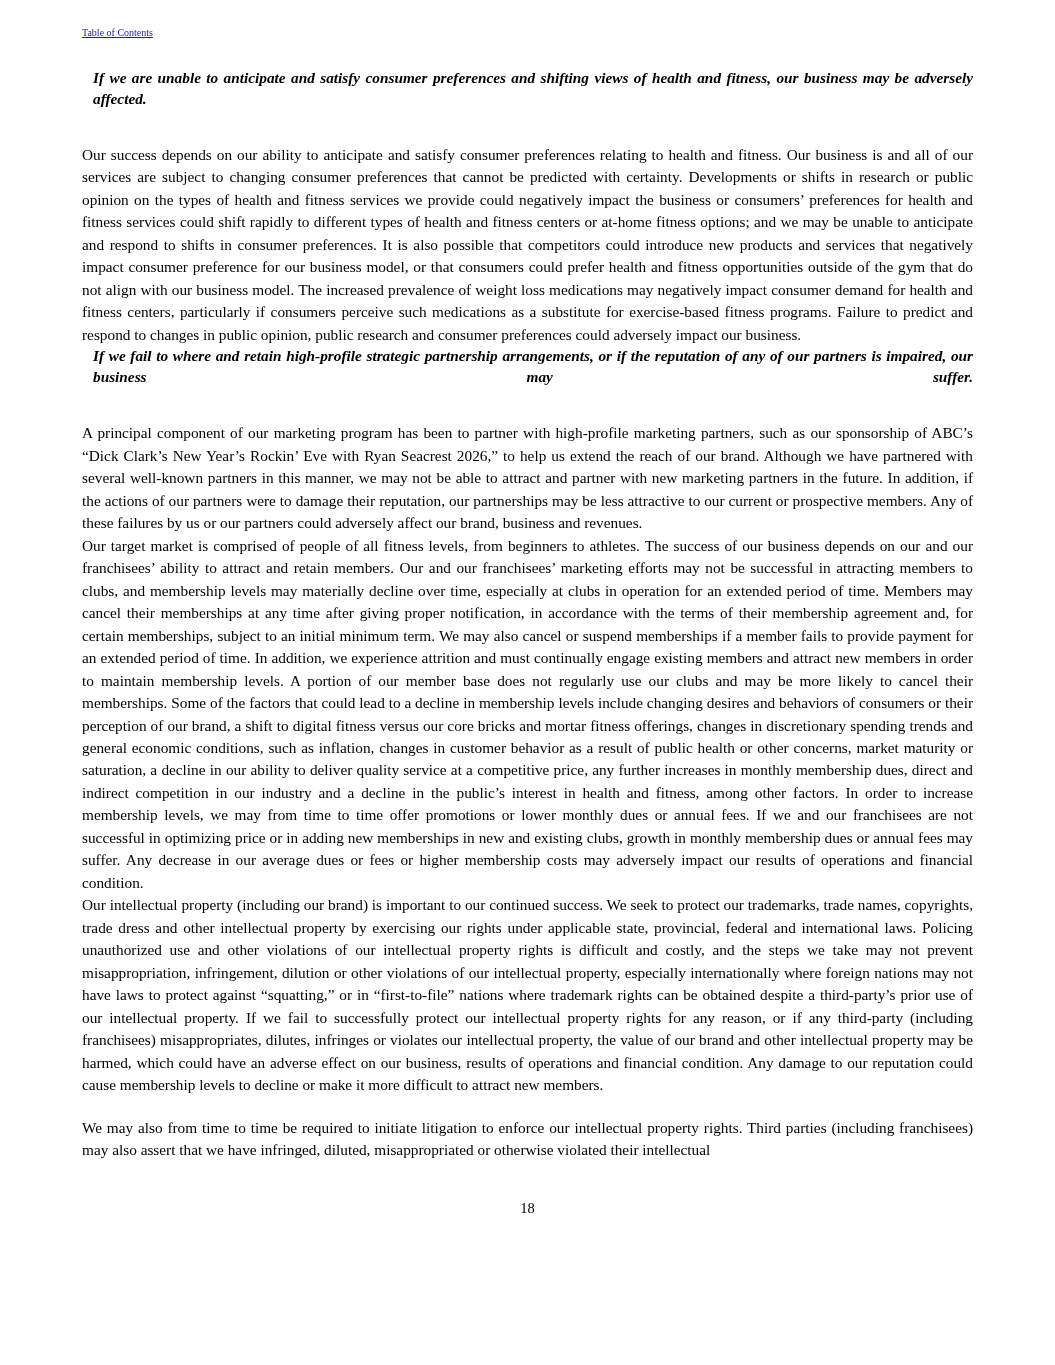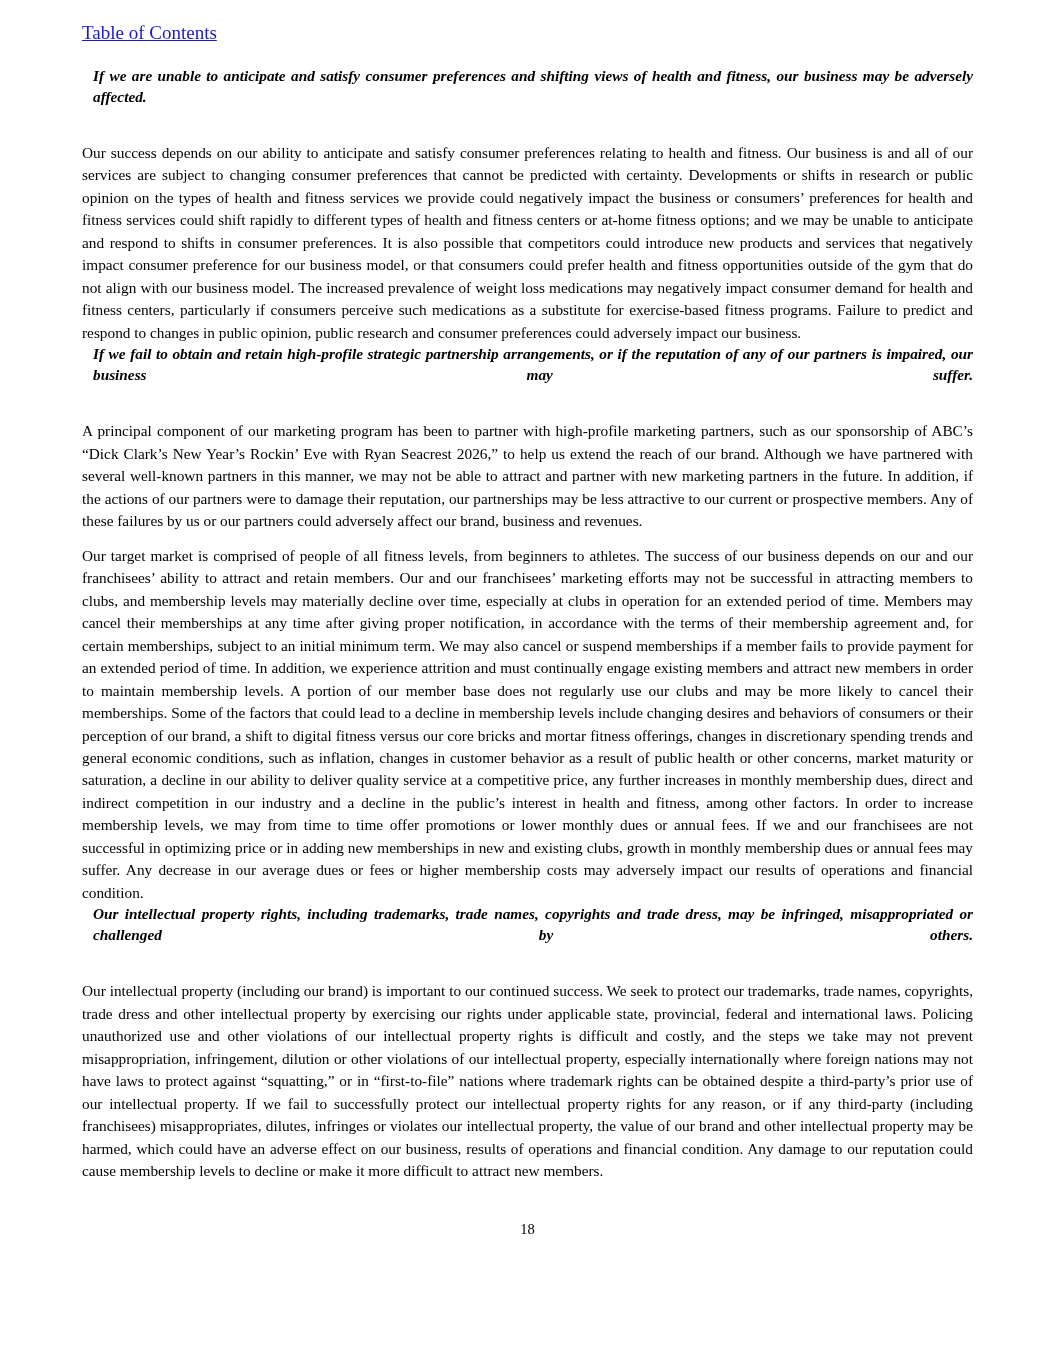--- a/index.html
+++ b/index.html
@@ -15,25 +15,25 @@
   }
   .page {
     position: relative;
     width: 1055px;
     min-height: 1365px;
     box-sizing: border-box;
     padding: 22px 82px 0 82px;
   }
   .toc-link {
     font-family: "Liberation Serif", serif;
-    font-size: 19px;
+    font-size: 10px;
     color: #1a1acc;
     text-decoration: underline;
     display: inline-block;
-    margin-bottom: 22px;
+    margin-bottom: 30px;
     cursor: pointer;
   }
   h2.risk-heading {
     font-family: "Liberation Serif", serif;
     font-size: 15.3px;
     font-weight: bold;
     font-style: italic;
     text-align: justify;
     text-justify: inter-word;
     line-height: 1.35;
@@ -48,21 +48,20 @@
     font-family: "Liberation Serif", serif;
     font-size: 15.3px;
     line-height: 1.47;
     text-align: justify;
     text-justify: inter-word;
     margin: 0 0 20px 0;
     hyphens: none;
   }
   p.body-par:last-of-type {
     margin-bottom: 0;
-    margin-top: 12px;
   }
   .page-number {
     text-align: center;
     font-family: "Liberation Serif", serif;
     font-size: 14.5px;
     padding: 38px 0 18px 0;
   }
   .content-block {
     margin-bottom: 0;
   }
@@ -73,28 +72,28 @@
 <div class="page">
 
   <a class="toc-link" href="#">Table of Contents</a>
 
   <div class="content-block">
     <h2 class="risk-heading">If we are unable to anticipate and satisfy consumer preferences and shifting views of health and fitness, our business may be adversely affected.</h2>
     <p class="body-par">Our success depends on our ability to anticipate and satisfy consumer preferences relating to health and fitness. Our business is and all of our services are subject to changing consumer preferences that cannot be predicted with certainty. Developments or shifts in research or public opinion on the types of health and fitness services we provide could negatively impact the business or consumers’ preferences for health and fitness services could shift rapidly to different types of health and fitness centers or at-home fitness options; and we may be unable to anticipate and respond to shifts in consumer preferences. It is also possible that competitors could introduce new products and services that negatively impact consumer preference for our business model, or that consumers could prefer health and fitness opportunities outside of the gym that do not align with our business model. The increased prevalence of weight loss medications may negatively impact consumer demand for health and fitness centers, particularly if consumers perceive such medications as a substitute for exercise-based fitness programs. Failure to predict and respond to changes in public opinion, public research and consumer preferences could adversely impact our business.</p>
   </div>
 
   <div class="content-block">
-    <h2 class="risk-heading">If we fail to obtain and retain high-profile strategic partnership arrangements, or if the reputation of any of our partners is impaired, our business may suffer.</h2>
+    <h2 class="risk-heading">If we fail to where and retain high-profile strategic partnership arrangements, or if the reputation of any of our partners is impaired, our business may suffer.</h2>
     <p class="body-par">A principal component of our marketing program has been to partner with high-profile marketing partners, such as our sponsorship of ABC’s “Dick Clark’s New Year’s Rockin’ Eve with Ryan Seacrest 2026,” to help us extend the reach of our brand. Although we have partnered with several well-known partners in this manner, we may not be able to attract and partner with new marketing partners in the future. In addition, if the actions of our partners were to damage their reputation, our partnerships may be less attractive to our current or prospective members. Any of these failures by us or our partners could adversely affect our brand, business and revenues.</p>
   </div>
 
   <div class="content-block">
     <p class="body-par">Our target market is comprised of people of all fitness levels, from beginners to athletes. The success of our business depends on our and our franchisees’ ability to attract and retain members. Our and our franchisees’ marketing efforts may not be successful in attracting members to clubs, and membership levels may materially decline over time, especially at clubs in operation for an extended period of time. Members may cancel their memberships at any time after giving proper notification, in accordance with the terms of their membership agreement and, for certain memberships, subject to an initial minimum term. We may also cancel or suspend memberships if a member fails to provide payment for an extended period of time. In addition, we experience attrition and must continually engage existing members and attract new members in order to maintain membership levels. A portion of our member base does not regularly use our clubs and may be more likely to cancel their memberships. Some of the factors that could lead to a decline in membership levels include changing desires and behaviors of consumers or their perception of our brand, a shift to digital fitness versus our core bricks and mortar fitness offerings, changes in discretionary spending trends and general economic conditions, such as inflation, changes in customer behavior as a result of public health or other concerns, market maturity or saturation, a decline in our ability to deliver quality service at a competitive price, any further increases in monthly membership dues, direct and indirect competition in our industry and a decline in the public’s interest in health and fitness, among other factors. In order to increase membership levels, we may from time to time offer promotions or lower monthly dues or annual fees. If we and our franchisees are not successful in optimizing price or in adding new memberships in new and existing clubs, growth in monthly membership dues or annual fees may suffer. Any decrease in our average dues or fees or higher membership costs may adversely impact our results of operations and financial condition.</p>
   </div>
 
   <div class="content-block">
-    <h2 class="risk-heading">Our intellectual property rights, including trademarks, trade names, copyrights and trade dress, may be infringed, misappropriated or challenged by others.</h2>
     <p class="body-par">Our intellectual property (including our brand) is important to our continued success. We seek to protect our trademarks, trade names, copyrights, trade dress and other intellectual property by exercising our rights under applicable state, provincial, federal and international laws. Policing unauthorized use and other violations of our intellectual property rights is difficult and costly, and the steps we take may not prevent misappropriation, infringement, dilution or other violations of our intellectual property, especially internationally where foreign nations may not have laws to protect against “squatting,” or in “first-to-file” nations where trademark rights can be obtained despite a third-party’s prior use of our intellectual property. If we fail to successfully protect our intellectual property rights for any reason, or if any third-party (including franchisees) misappropriates, dilutes, infringes or violates our intellectual property, the value of our brand and other intellectual property may be harmed, which could have an adverse effect on our business, results of operations and financial condition. Any damage to our reputation could cause membership levels to decline or make it more difficult to attract new members.</p>
+    <p class="body-par">We may also from time to time be required to initiate litigation to enforce our intellectual property rights. Third parties (including franchisees) may also assert that we have infringed, diluted, misappropriated or otherwise violated their intellectual</p>
   </div>
 
   <div class="page-number">18</div>
 
 </div>
 
 </body></html>

